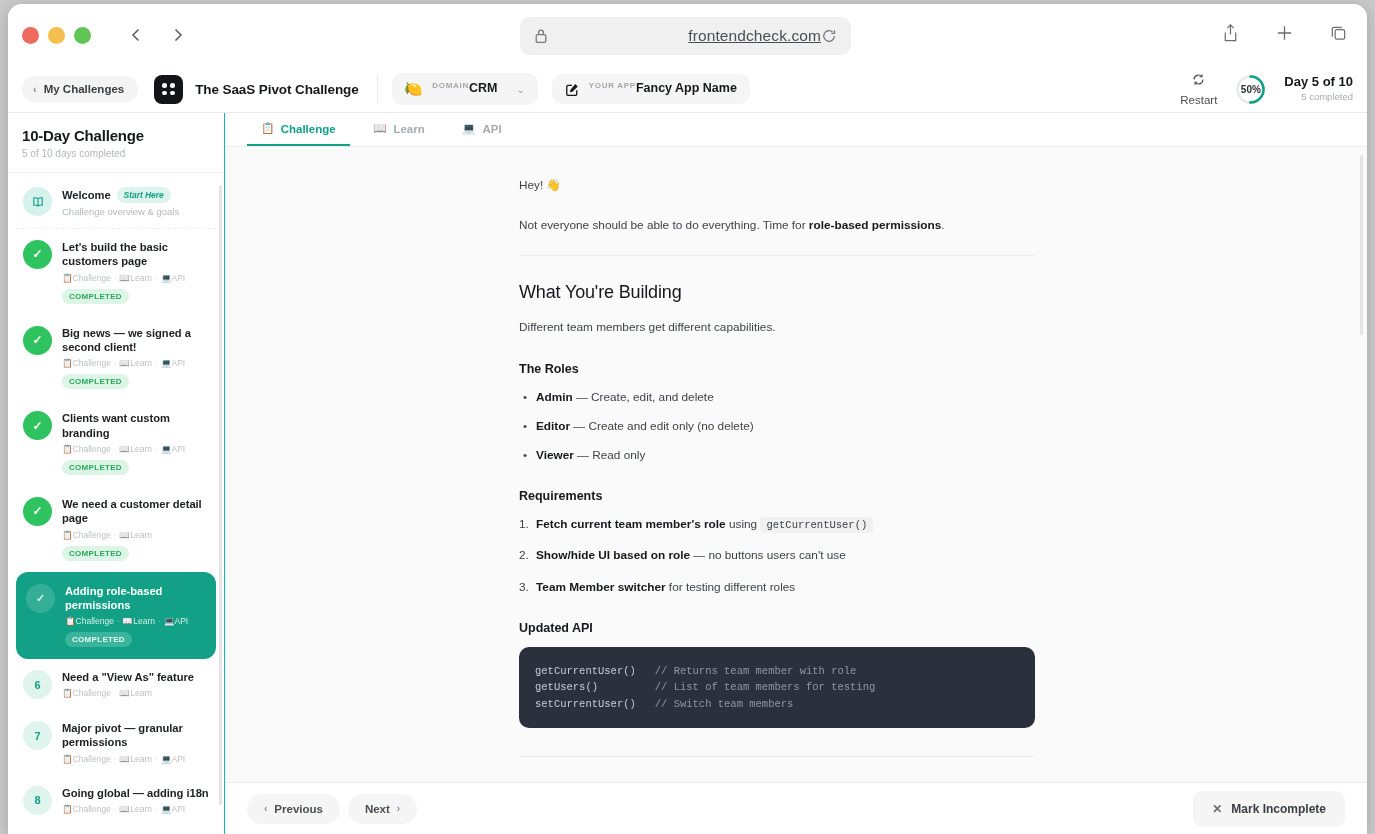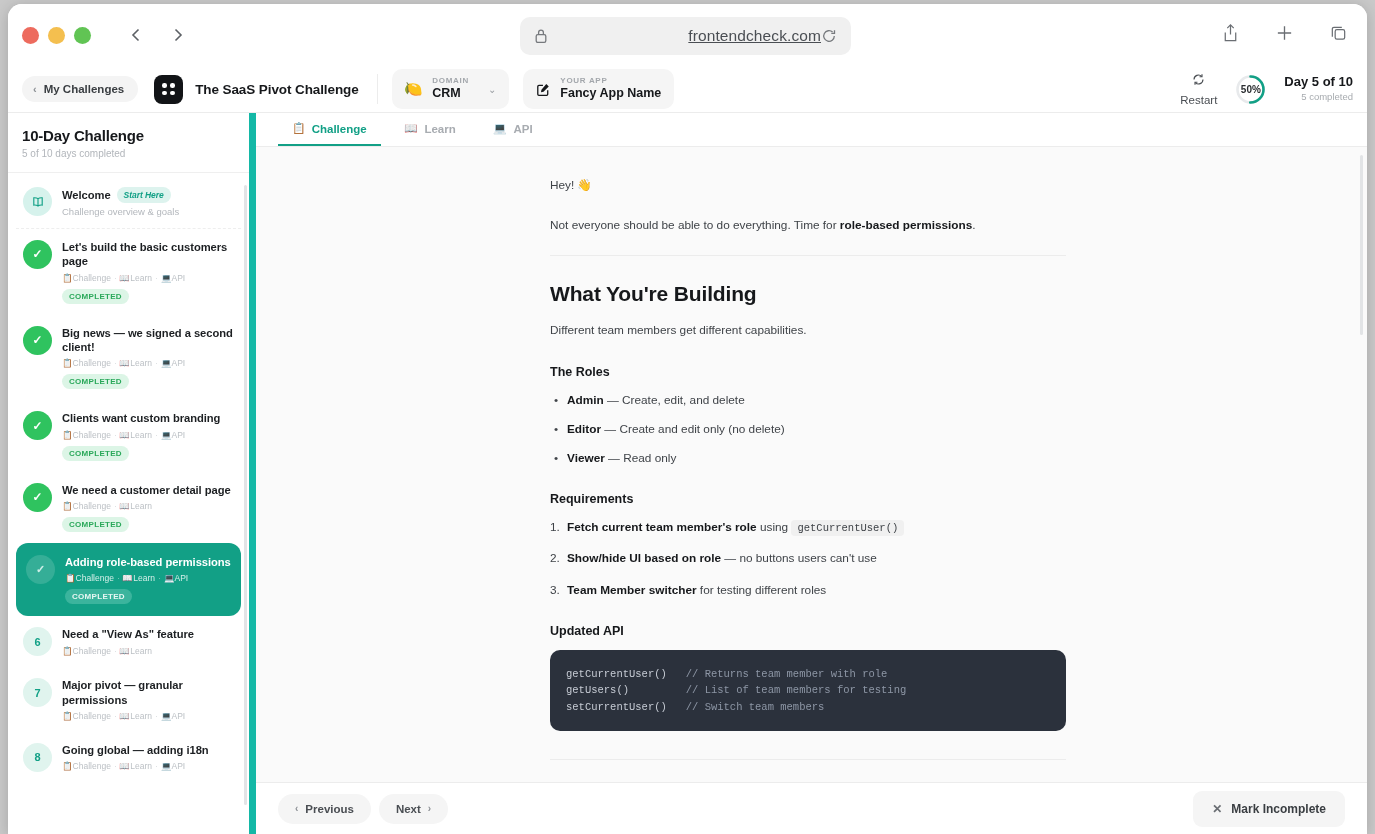--- a/index.html
+++ b/index.html
@@ -70,21 +70,21 @@
   }
   .logo-sq i { width: 4.5px; height: 4.5px; border-radius: 50%; background: #fff; display: block; }
   .apptitle { font-size: 13.5px; font-weight: 700; color: #16181b; margin-left: 12px; letter-spacing: -.1px; }
   .hdiv { width: 1px; height: 30px; background: #ececec; margin-left: 18px; }
   .pill {
     display: flex; align-items: center; gap: 9px;
     background: #f5f5f5; border-radius: 10px; padding: 7px 13px;
     margin-left: 14px; cursor: pointer;
   }
   .pill .emoji { font-size: 15px; }
-  .pill .ptxt { display: flex; flex-direction: column; line-height: 1.25; }
+  .pill .ptxt { display: flex; flex-direction: row; line-height: 1.25; }
   .pill .plabel { font-size: 8px; color: #a3a7ac; letter-spacing: .7px; font-weight: 600; }
   .pill .pval { font-size: 12.5px; color: #16181b; font-weight: 700; }
   .pill .pchev { font-size: 10px; color: #9a9ea3; margin-left: 10px; }
   .pill .ico { color: #16181b; display: flex; }
   .pill .ico svg { width: 15px; height: 15px; }
 
   .hright { margin-left: auto; display: flex; align-items: center; gap: 18px; }
   .restart { display: flex; align-items: center; gap: 6px; font-size: 11.5px; color: #4a4e53; font-weight: 500; cursor: pointer; flex-direction: column; }
   .restart svg { width: 13px; height: 13px; }
   .ring { position: relative; width: 31px; height: 31px; }
@@ -95,22 +95,22 @@
   }
   .dayblk { text-align: right; line-height: 1.3; }
   .dayblk .d1 { font-size: 13px; font-weight: 700; color: #16181b; }
   .dayblk .d2 { font-size: 9.5px; color: #a7abaf; }
 
   
   .appbody { display: flex; height: calc(830px - 62px - 47px); background: #fafafa; position: relative; }
 
   
   .sidebar {
-    width: 248px; background: #fff; position: relative;
-    border-right: 7px solid #14b8a6; flex-shrink: 0;
+    width: 217px; background: #fff; position: relative;
+    border-right: 1px solid #14b8a6; flex-shrink: 0;
   }
   .sb-head { padding: 14px 14px 13px; border-bottom: 1px solid #efefef; }
   .sb-head .t { font-size: 15px; font-weight: 700; color: #16181b; letter-spacing: -.2px; }
   .sb-head .s { font-size: 10px; color: #b2b6bb; margin-top: 4px; }
   .sb-list { position: absolute; top: 63px; bottom: 0; left: 0; right: 0; overflow: hidden; padding: 0 8px; }
   .sb-item { display: flex; gap: 10px; padding: 11px 7px; border-radius: 12px; cursor: pointer; }
   .sb-item.divider { border-bottom: 1px dashed #eeeeee; border-radius: 0; }
   .sb-item.active { background: #12a086; padding: 12px 10px; }
   .bubble {
     width: 29px; height: 29px; border-radius: 50%; flex-shrink: 0;
@@ -156,21 +156,21 @@
   }
   .tab.active { color: #12a086; border-bottom-color: #12a086; }
   .tab .ti { font-size: 11px; }
 
   .doc { flex: 1; overflow: hidden; position: relative; }
   .docinner { padding: 28px 0 0 0; }
   .content { width: 516px; margin-left: 294px; }
   .p { font-size: 11.8px; color: #3f4348; line-height: 1.75; margin-bottom: 19px; }
   .p b { color: #16181b; font-weight: 700; }
   .hr { border-top: 1px solid #ececec; margin: 20px 0 26px; }
-  .h2 { font-size: 21px; font-weight: 700; color: #16181b; margin-bottom: 14px; letter-spacing: -.15px; }
+  .h2 { font-size: 18px; font-weight: 400; color: #16181b; margin-bottom: 14px; letter-spacing: -.15px; }
   .h3 { font-size: 12.5px; font-weight: 700; color: #16181b; margin: 24px 0 12px; }
   ul.roles { list-style: none; margin-bottom: 4px; }
   ul.roles li { font-size: 11.8px; color: #3f4348; line-height: 1.6; margin-bottom: 10px; padding-left: 17px; position: relative; }
   ul.roles li:before { content: "•"; position: absolute; left: 4px; color: #3f4348; }
   ul.roles li b { color: #16181b; font-weight: 700; }
   ol.reqs { list-style: none; counter-reset: r; }
   ol.reqs li { counter-increment: r; font-size: 11.8px; color: #3f4348; line-height: 1.6; margin-bottom: 13px; padding-left: 17px; position: relative; }
   ol.reqs li:before { content: counter(r) "."; position: absolute; left: 0; color: #3f4348; }
   ol.reqs li b { color: #16181b; font-weight: 700; }
   code.inline {

